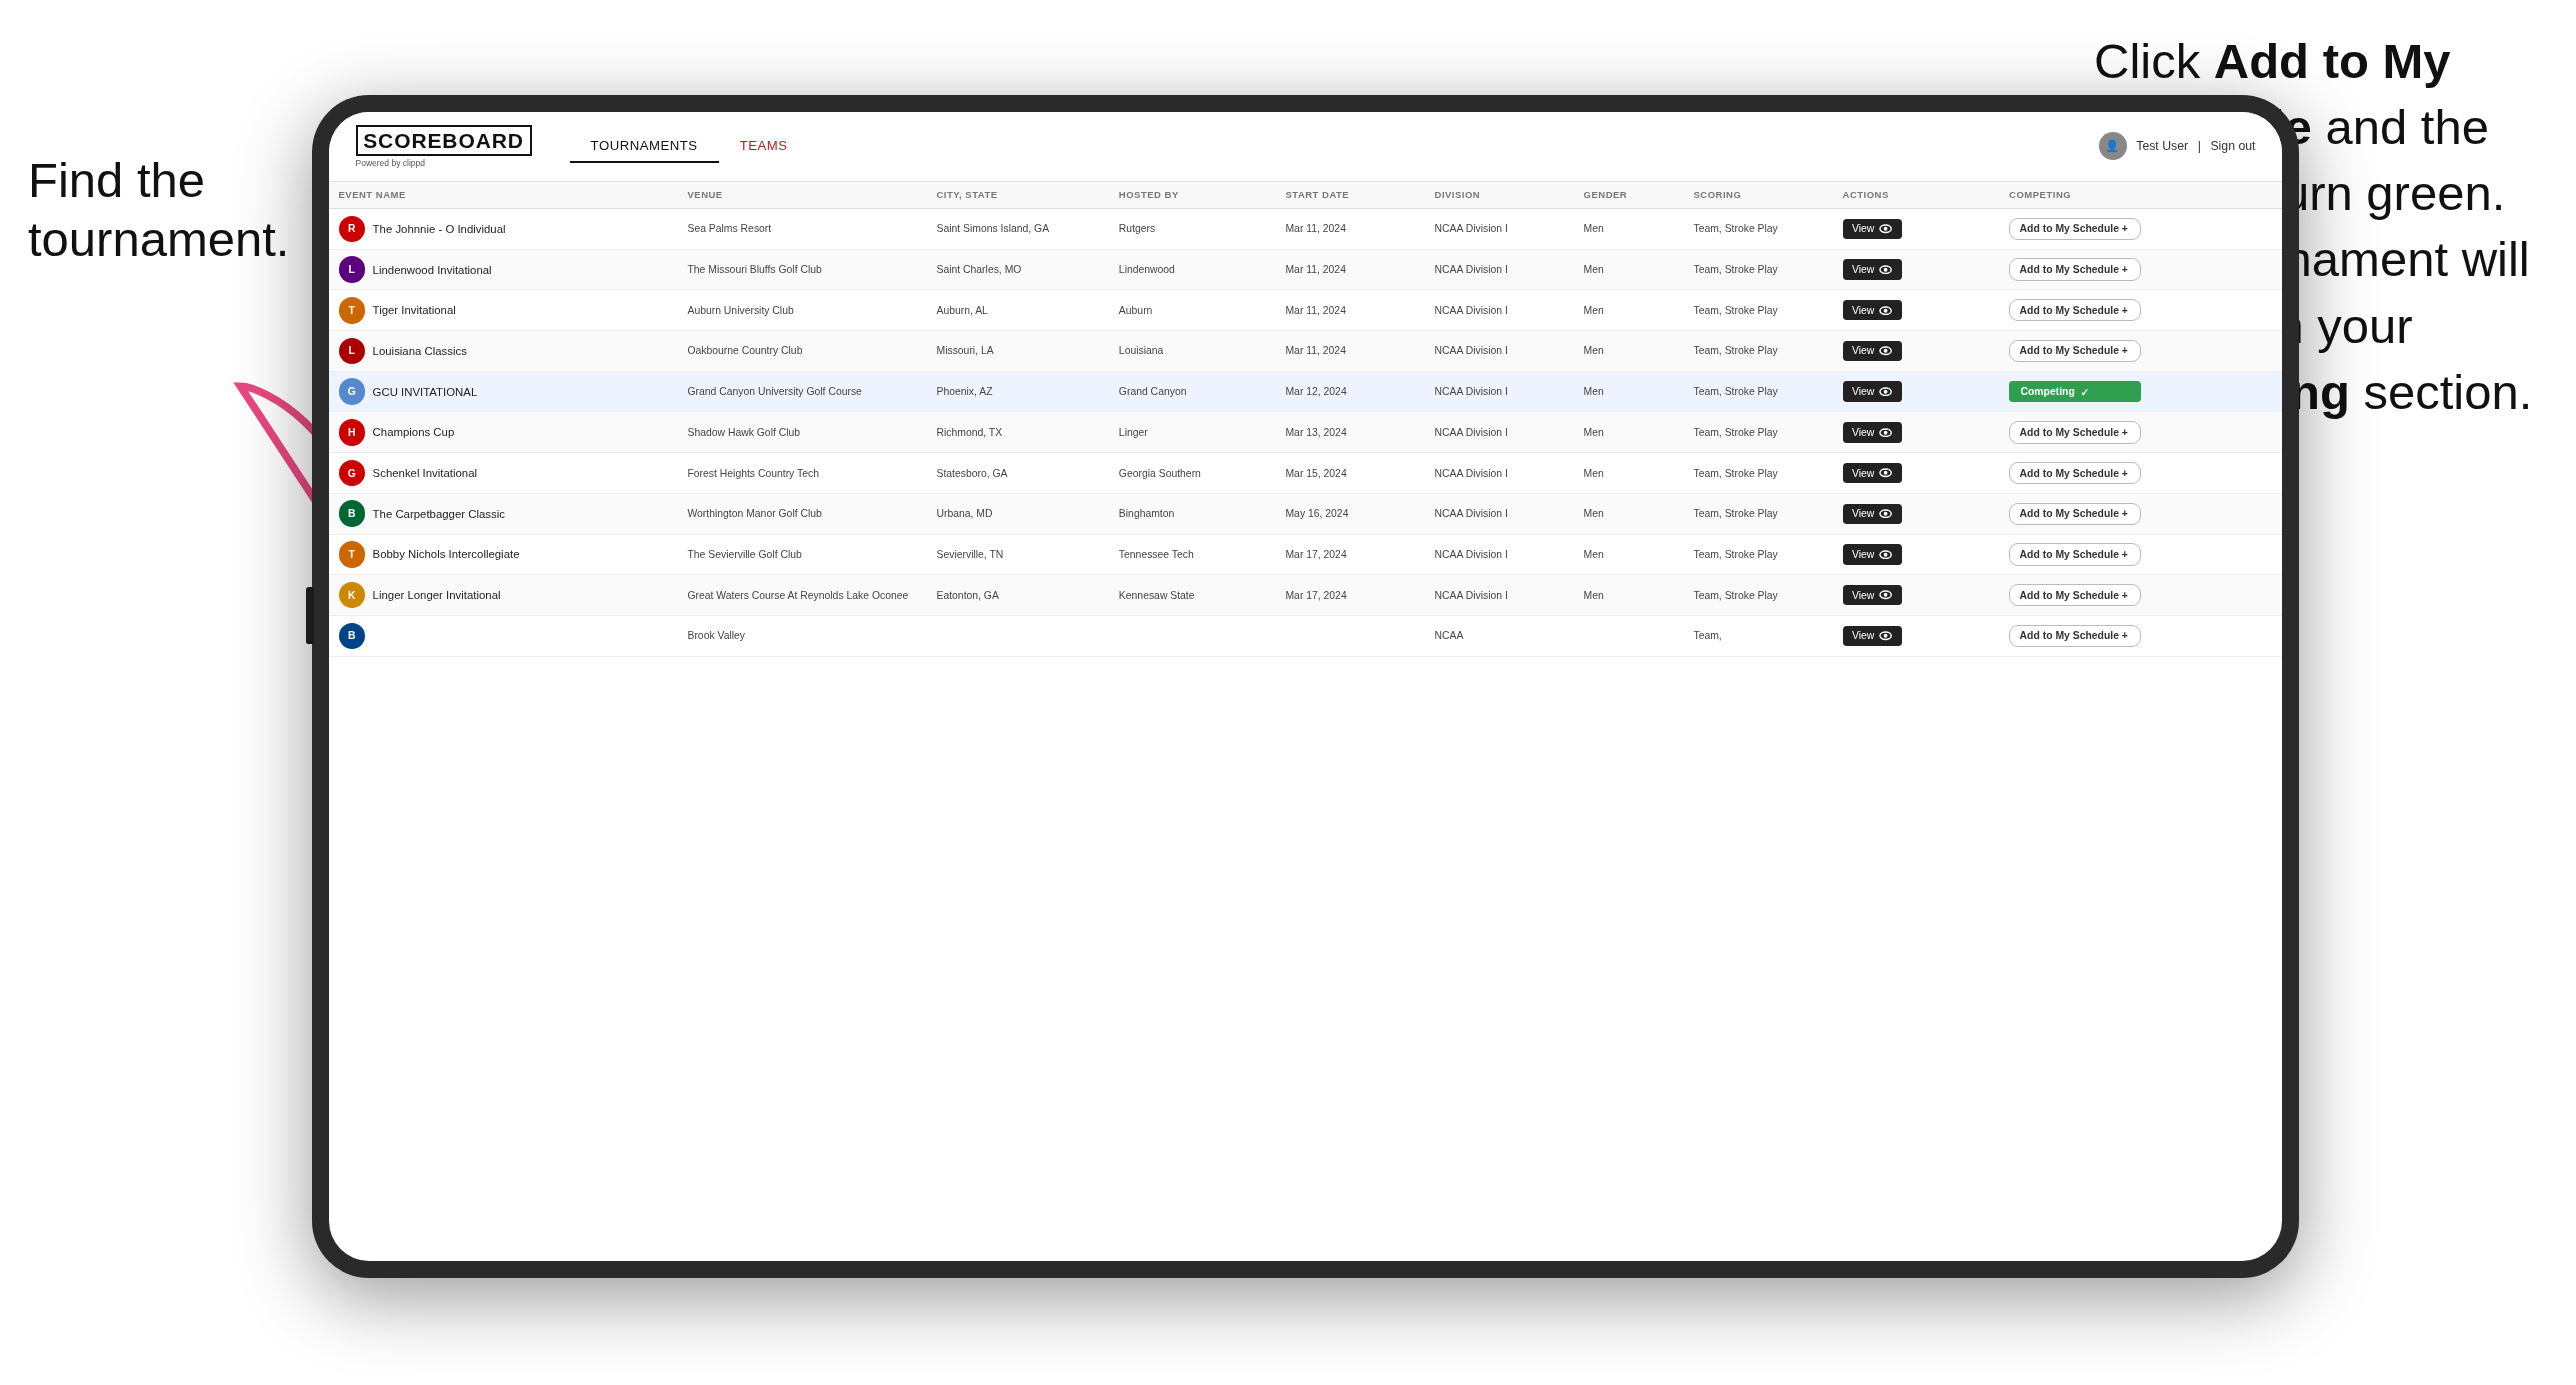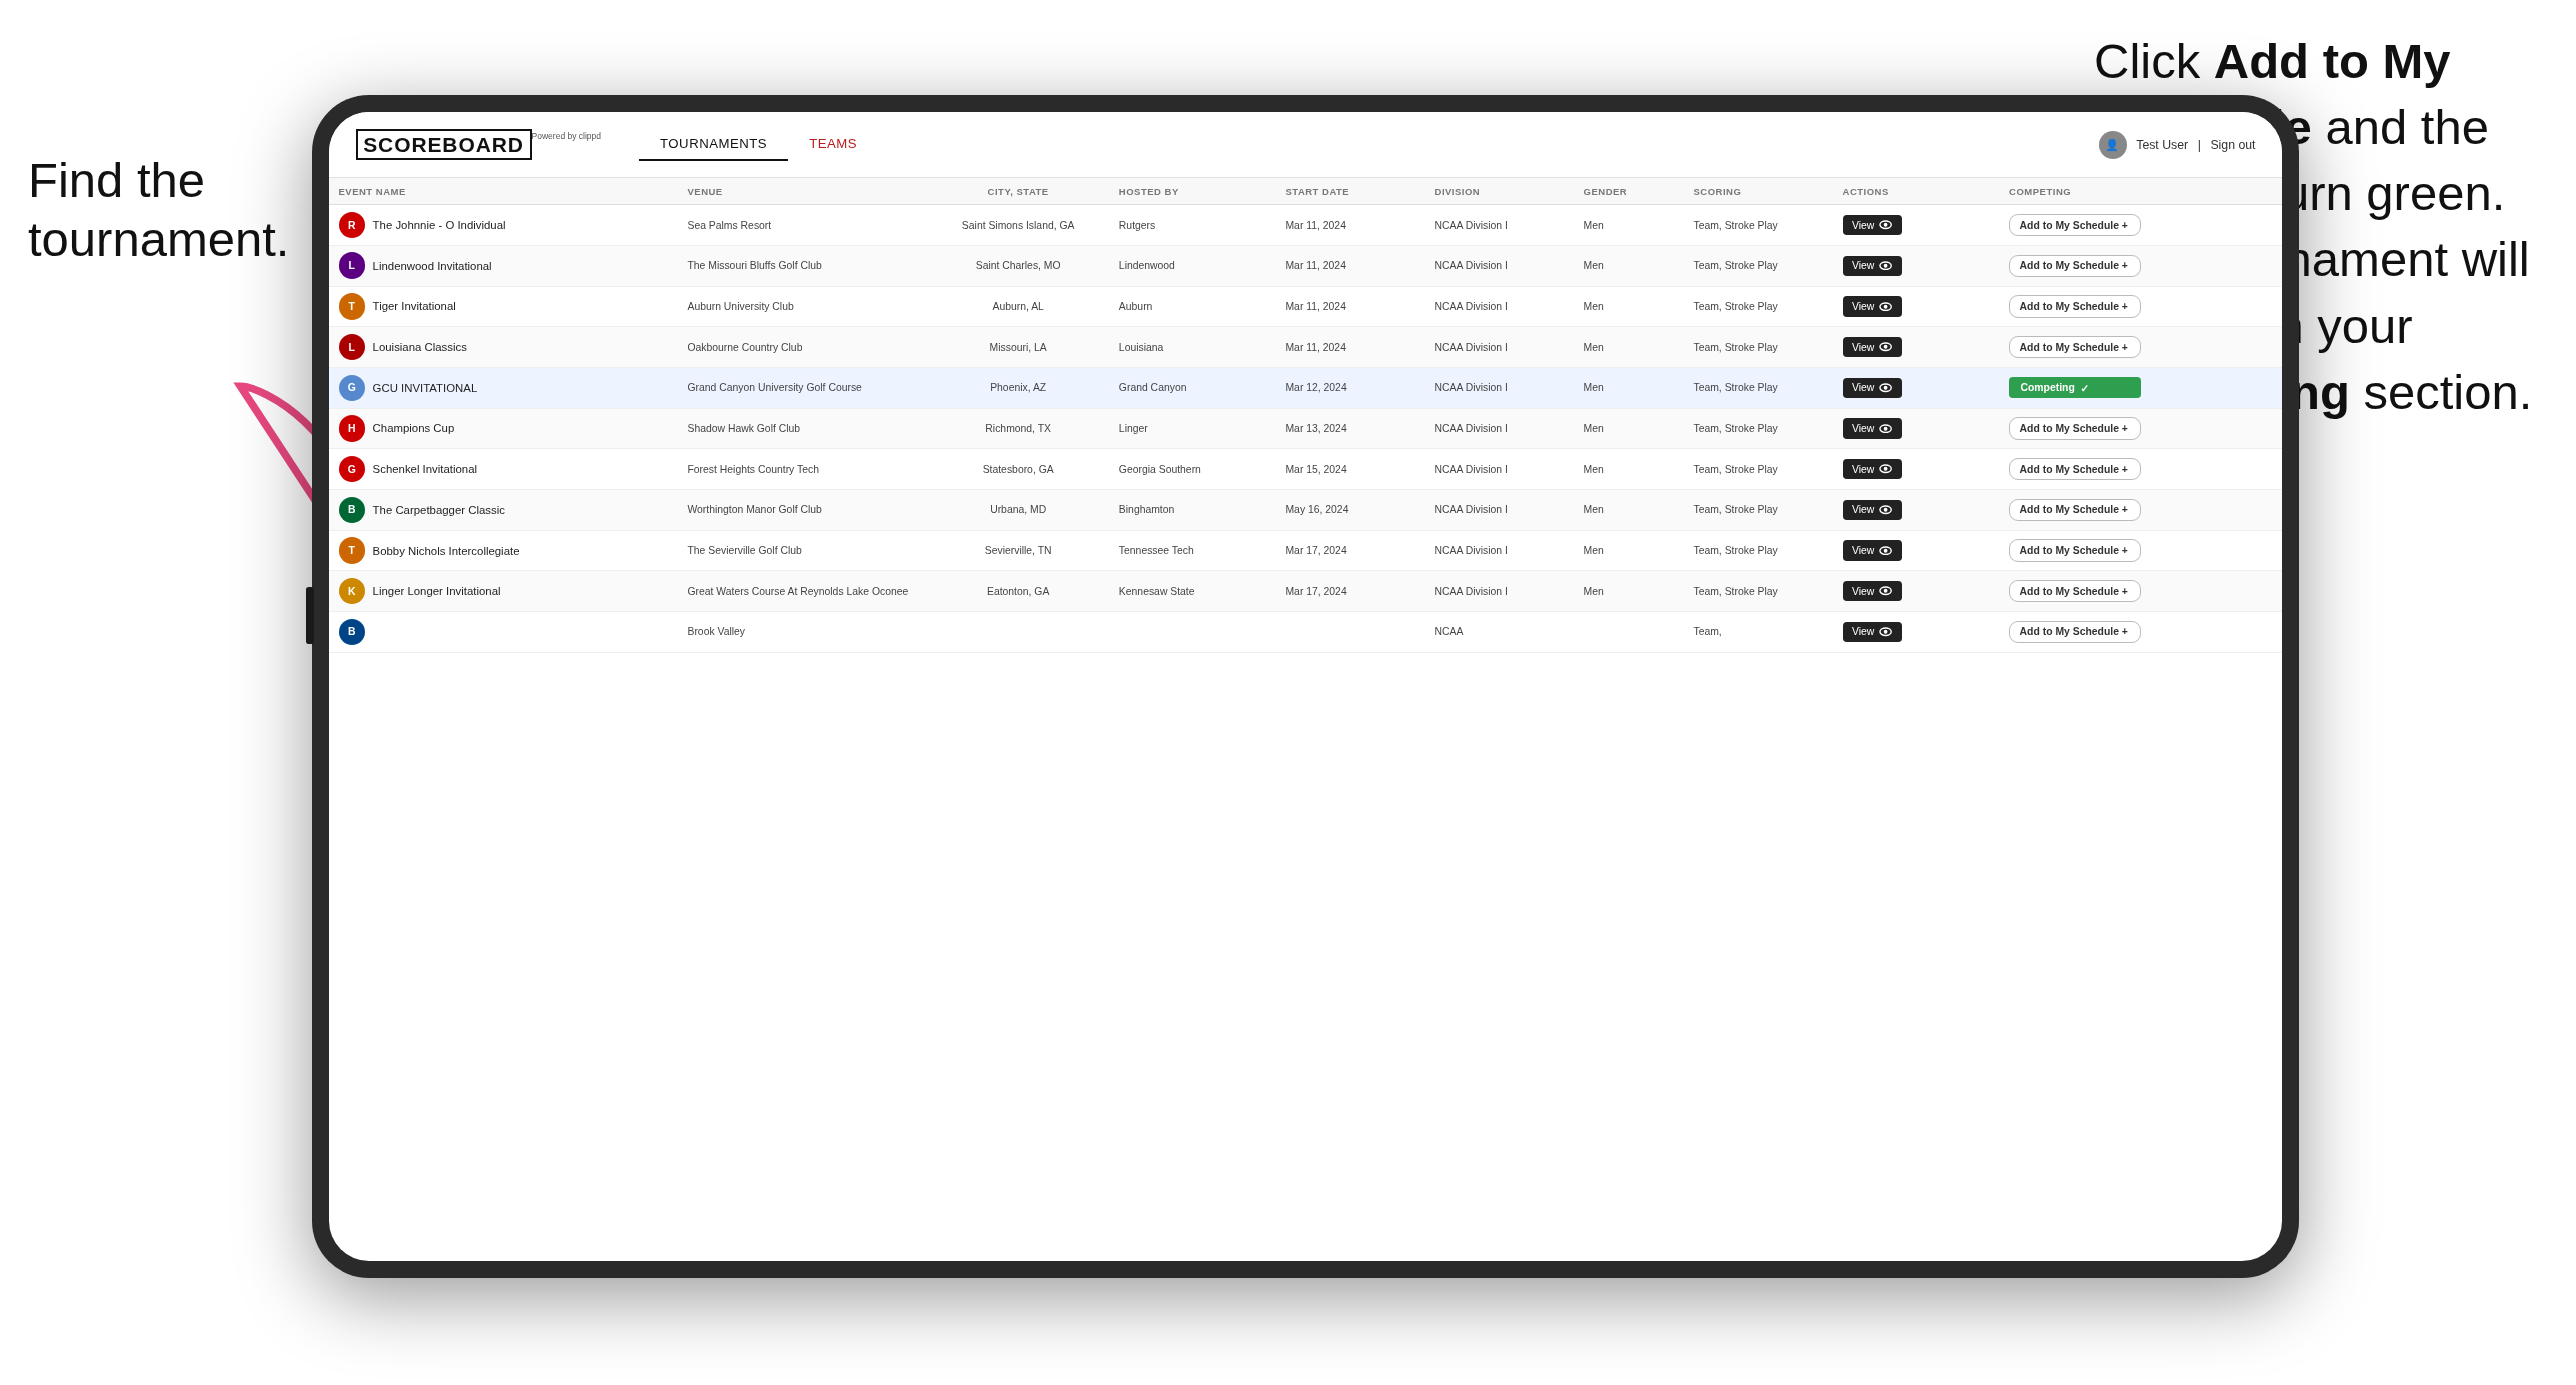--- a/index.html
+++ b/index.html
@@ -86,21 +86,21 @@
       display: flex;
       align-items: center;
       padding: 13.2px 26.5px;
       border-bottom: 0.9px solid #e0e0e0;
       background: #fff;
       min-height: 66px;
     }
 
     .logo-area {
       display: flex;
-      flex-direction: row;
+      flex-direction: column;
       margin-right: 38px;
     }
 
     .logo-text {
       font-size: 21px;
       font-weight: 900;
       color: #111;
       letter-spacing: 0.9px;
       line-height: 1;
       background: #fff;
@@ -296,21 +296,21 @@
       white-space: nowrap;
     }
 
     .competing-cell {
       white-space: nowrap;
     }
 
     
     .col-event { width: 199px; }
     .col-venue { width: 142px; }
-    .col-city { width: 104px; text-align: center; }
+    .col-city { width: 104px; }
     .col-hosted { width: 95px; }
     .col-date { width: 85px; }
     .col-division { width: 85px; }
     .col-gender { width: 57px; }
     .col-scoring { width: 85px; }
     .col-actions { width: 95px; }
     .col-competing { width: 161px; }
   </style>
 </head>
 <body>

